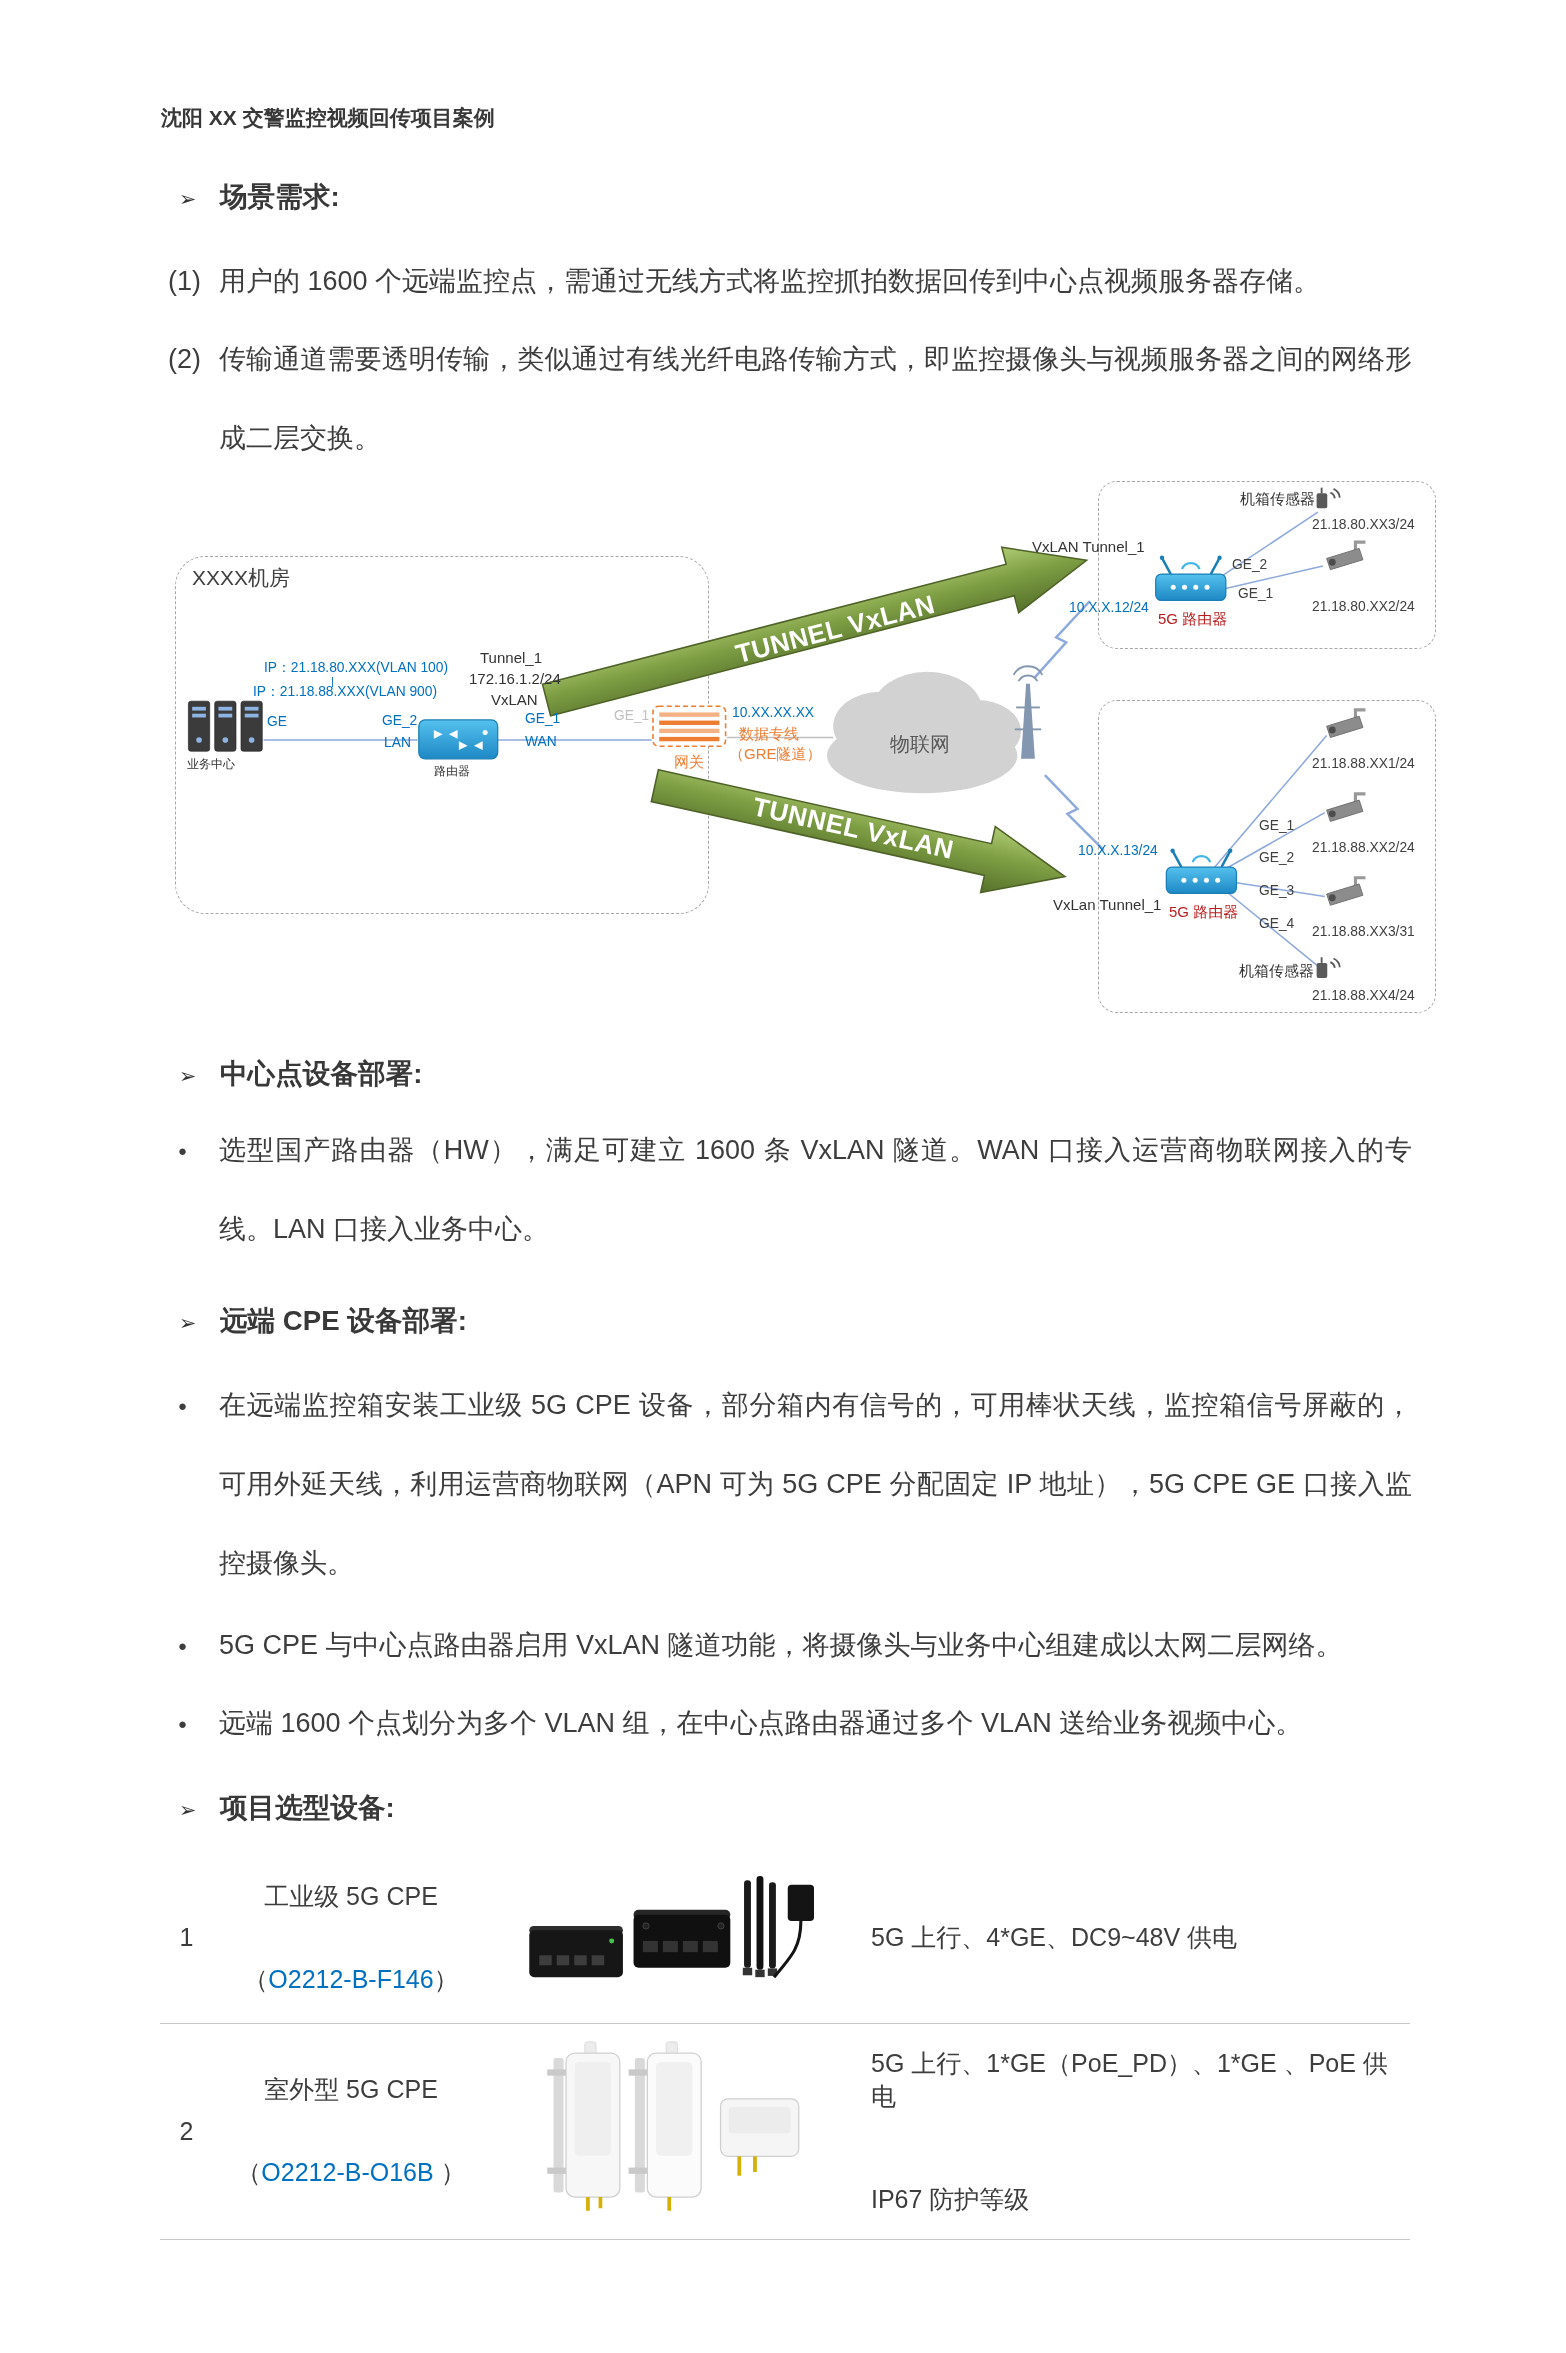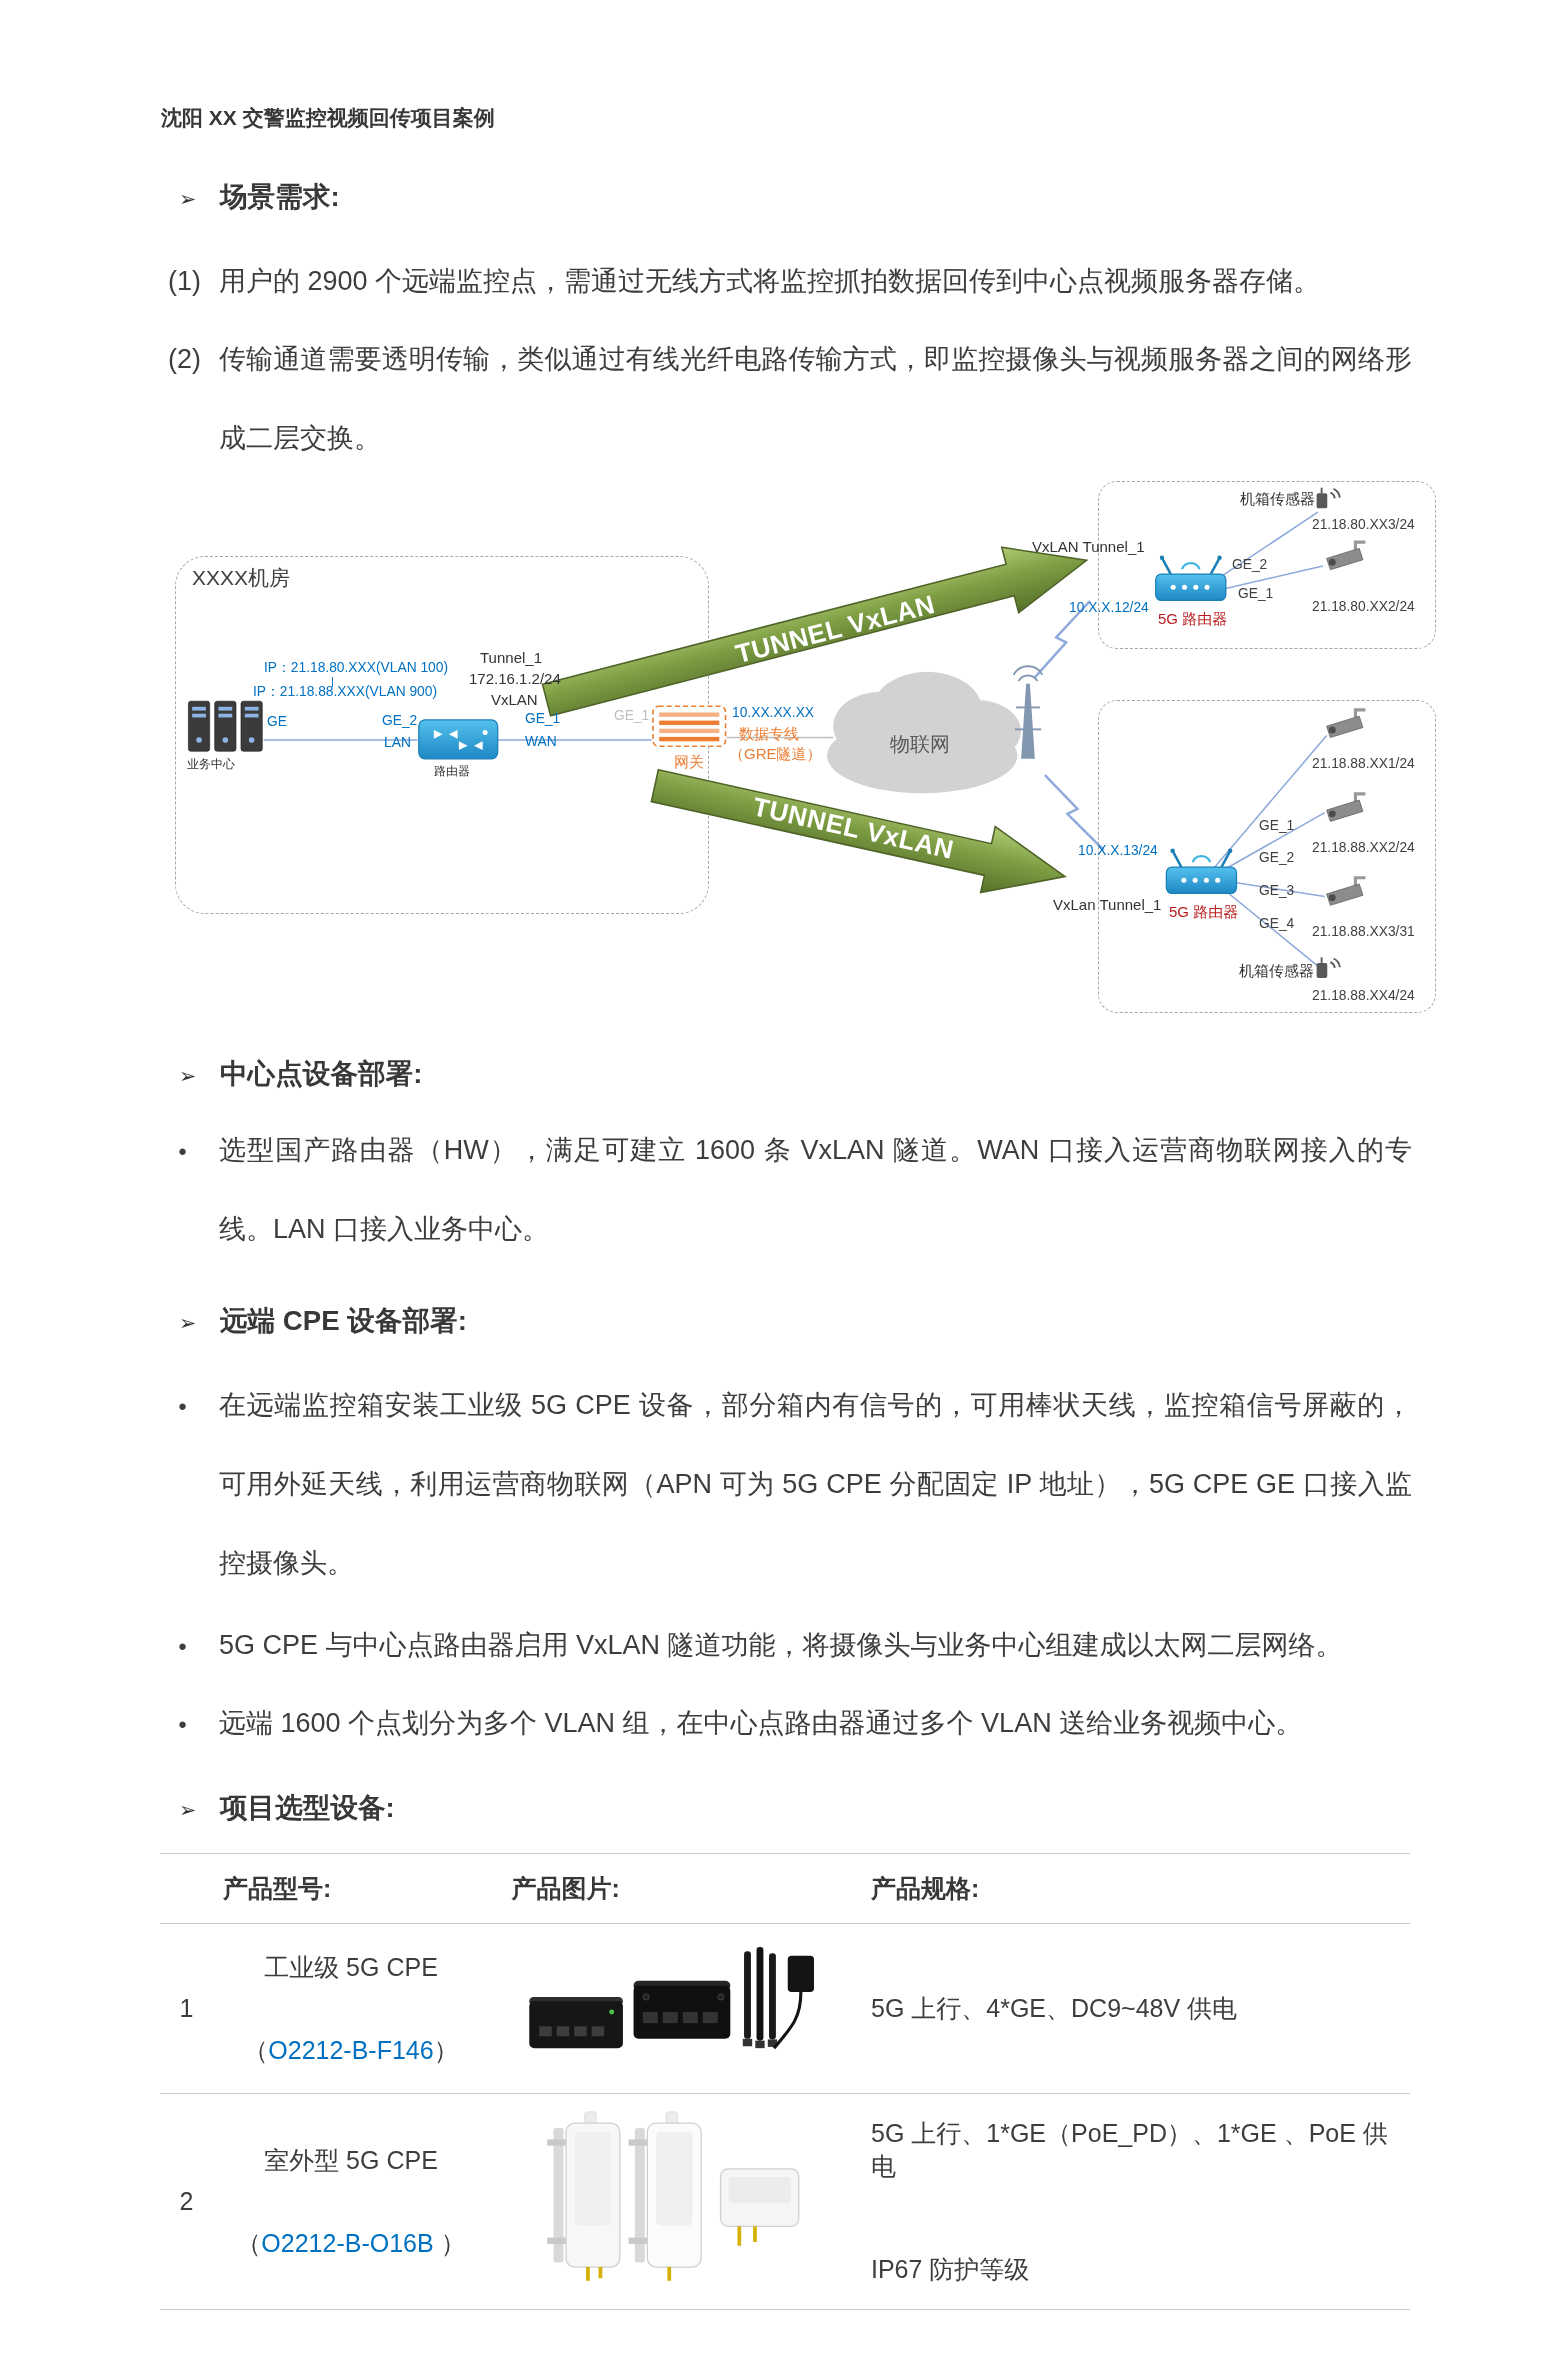--- a/index.html
+++ b/index.html
@@ -60,21 +60,21 @@
 
   <div class="abs title">沈阳 XX 交警监控视频回传项目案例</div>
 
   <div class="abs sec-head" style="left:179px;top:178px">
     <span class="sh-marker">➢</span>
     <span>场景需求:</span>
   </div>
 
   <div class="abs num-item" style="top:242px">
     <span class="ni-marker">(1)</span>
-    <span class="ni-text">用户的 2900 个远端监控点，需通过无线方式将监控抓拍数据回传到中心点视频服务器存储。</span>
+    <span class="ni-text">用户的 1600 个远端监控点，需通过无线方式将监控抓拍数据回传到中心点视频服务器存储。</span>
   </div>
   <div class="abs num-item" style="top:320px">
     <span class="ni-marker">(2)</span>
     <span class="ni-text">传输通道需要透明传输，类似通过有线光纤电路传输方式，即监控摄像头与视频服务器之间的网络形成二层交换。</span>
   </div>
 
   <div class="abs diagram">
 
     <div class="dashed room-box"></div>
     <div class="dashed site1-box"></div>
@@ -275,26 +275,20 @@
   </div>
 
   <table class="sel-table">
     <colgroup>
       <col style="width:53px">
         <col style="width:276px">
         <col style="width:363px">
         <col style="width:558px">
     </colgroup>
     <tbody>
-        <tr class="head">
-      <td></td>
-      <td class="h-model">产品型号:</td>
-      <td class="h-image">产品图片:</td>
-      <td class="h-spec">产品规格:</td>
-    </tr>
     <tr class="r1">
       <td class="num">1</td>
       <td class="model">
         <div>工业级 5G CPE</div>
         <div class="line2"><span>（</span><span class="code">O2212-B-F146</span><span>）</span></div>
       </td>
       <td class="img">
         <svg width="294" height="128" viewBox="0 0 470 205">
           <g>
             <rect x="8" y="88" width="150" height="14" rx="7" fill="#2e2e2e"></rect>

